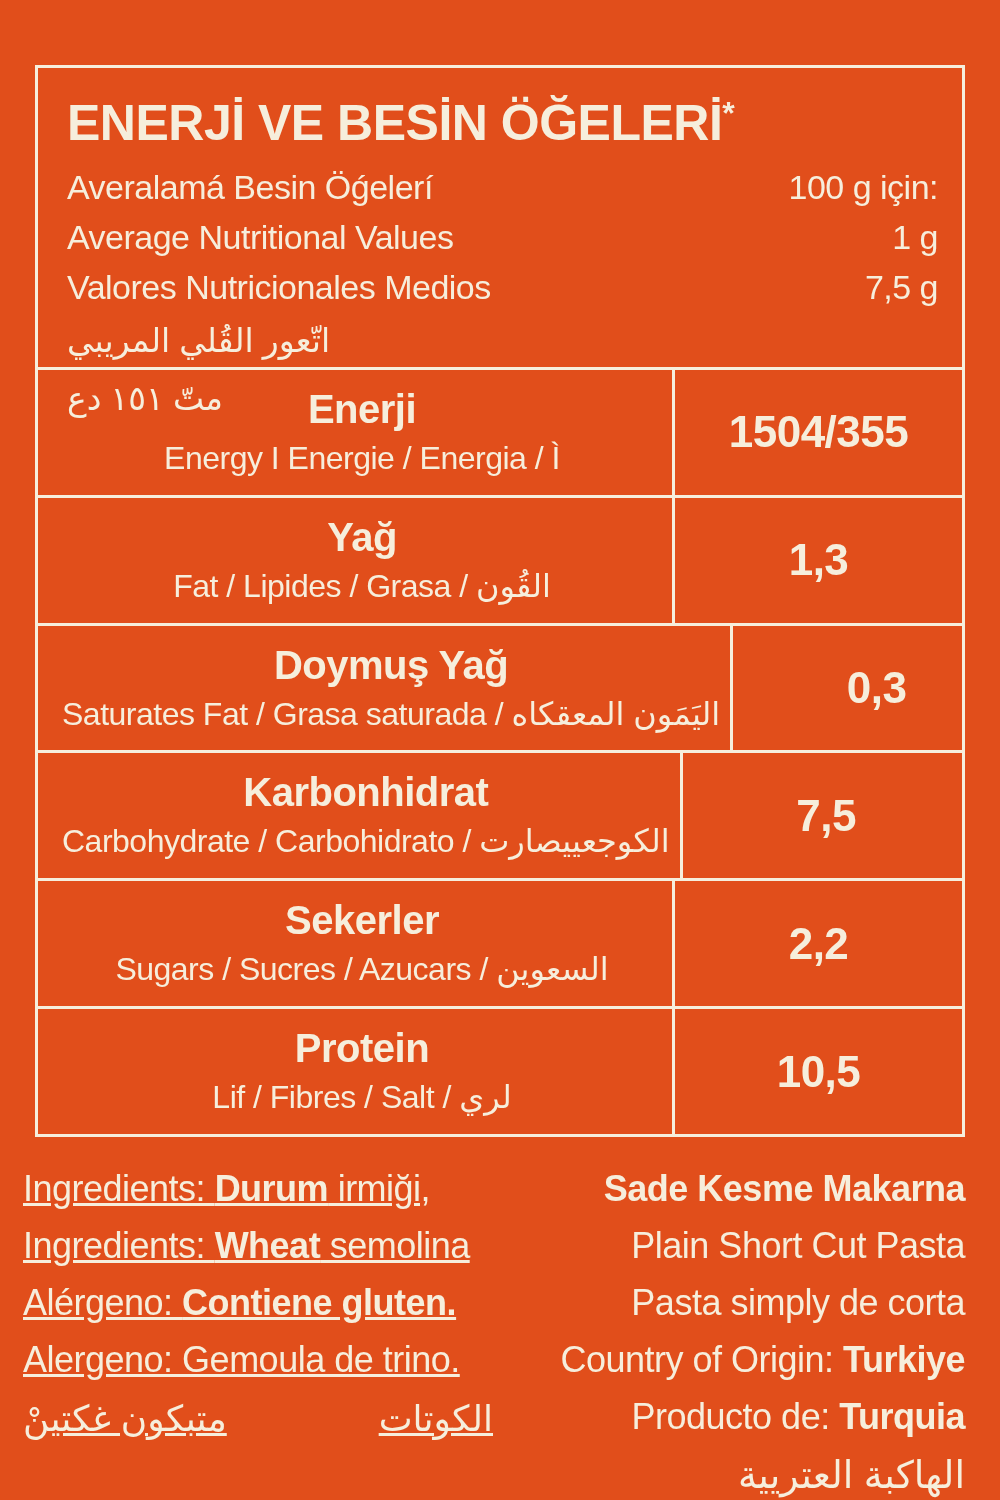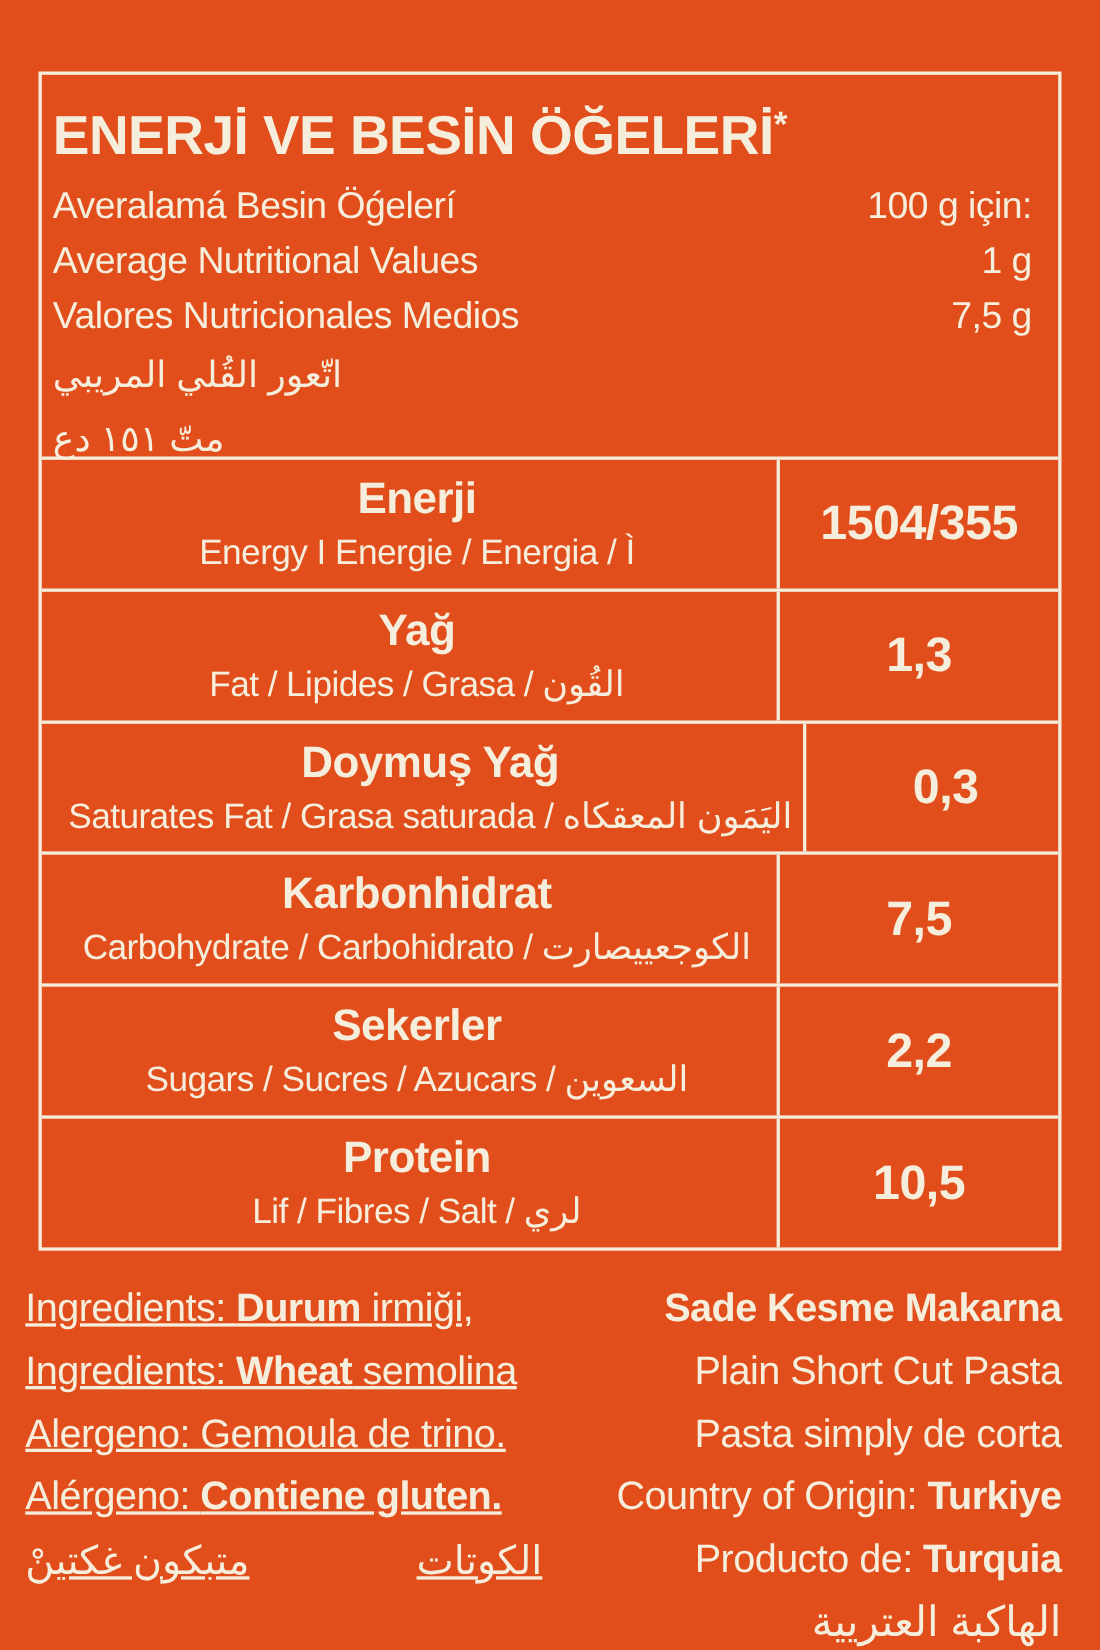--- a/index.html
+++ b/index.html
@@ -14,24 +14,24 @@
   }
   .table {
     position: absolute;
     left: 35px; top: 65px;
     width: 930px; height: 1072px;
     border: 3px solid var(--fg, #F6EEDC);
     display: flex;
     flex-direction: column;
   }
   .thead {
-    height: 350px;
+    height: 302px;
     flex: none;
     border-bottom: 3px solid var(--fg, #F6EEDC);
-    padding: 16px 24px 0 10px;
+    padding: 16px 24px 0 29px;
   }
   .title {
     font-size: 50px;
     font-weight: bold;
     line-height: 58px;
     margin-bottom: 10px;
     white-space: nowrap;
   }
   .title sup { font-size: 32px; vertical-align: 16px; }
   .sub-row {
@@ -57,21 +57,21 @@
     padding-left: 24px;
     padding-right: 10px;
     display: flex;
     flex-direction: column;
     justify-content: center;
     align-items: center;
   }
   .nutrient-name { font-size: 40px; font-weight: bold; line-height: 44px; }
   .nutrient-sub  { font-size: 32px; line-height: 40px; margin-top: 7px; white-space: nowrap; }
   .cell-value {
-    width: 256px;
+    width: 290px;
     flex: none;
     border-left: 3px solid var(--fg, #F6EEDC);
     display: flex;
     align-items: center;
     justify-content: center;
     font-size: 44px;
     font-weight: bold;
   }
   .footer-left {
     position: absolute;
@@ -172,22 +172,22 @@
       <div class="nutrient-sub">Lif / Fibres / Salt / لري</div>
     </div>
     <div class="cell-value">10,5</div>
   </div>
 
 </div>
 
 <div class="footer-left">
   <div class="f-line"><span>Ingredients: </span><span class="b">Durum</span><span> irmiği,</span></div>
   <div class="f-line"><span>Ingredients: </span><span class="b">Wheat</span><span> semolina</span></div>
+  <div class="f-line"><span>Alérgeno: </span><span class="b">Contiene gluten.</span><span></span></div>
   <div class="f-line"><span>Alergeno: Gemoula de trino.</span><span class="b"></span><span></span></div>
-  <div class="f-line"><span>Alérgeno: </span><span class="b">Contiene gluten.</span><span></span></div>
   <div class="f-line-ar">
     <span class="arabic">الكوتات</span>
     <span class="arabic">متبكون غكتينْ</span>
   </div>
 </div>
 
 <div class="footer-right">
   <div class="f-line"><span></span><span class="b">Sade Kesme Makarna</span><span></span></div>
   <div class="f-line"><span>Plain Short Cut Pasta</span><span class="b"></span><span></span></div>
   <div class="f-line"><span>Pasta simply de corta</span><span class="b"></span><span></span></div>

